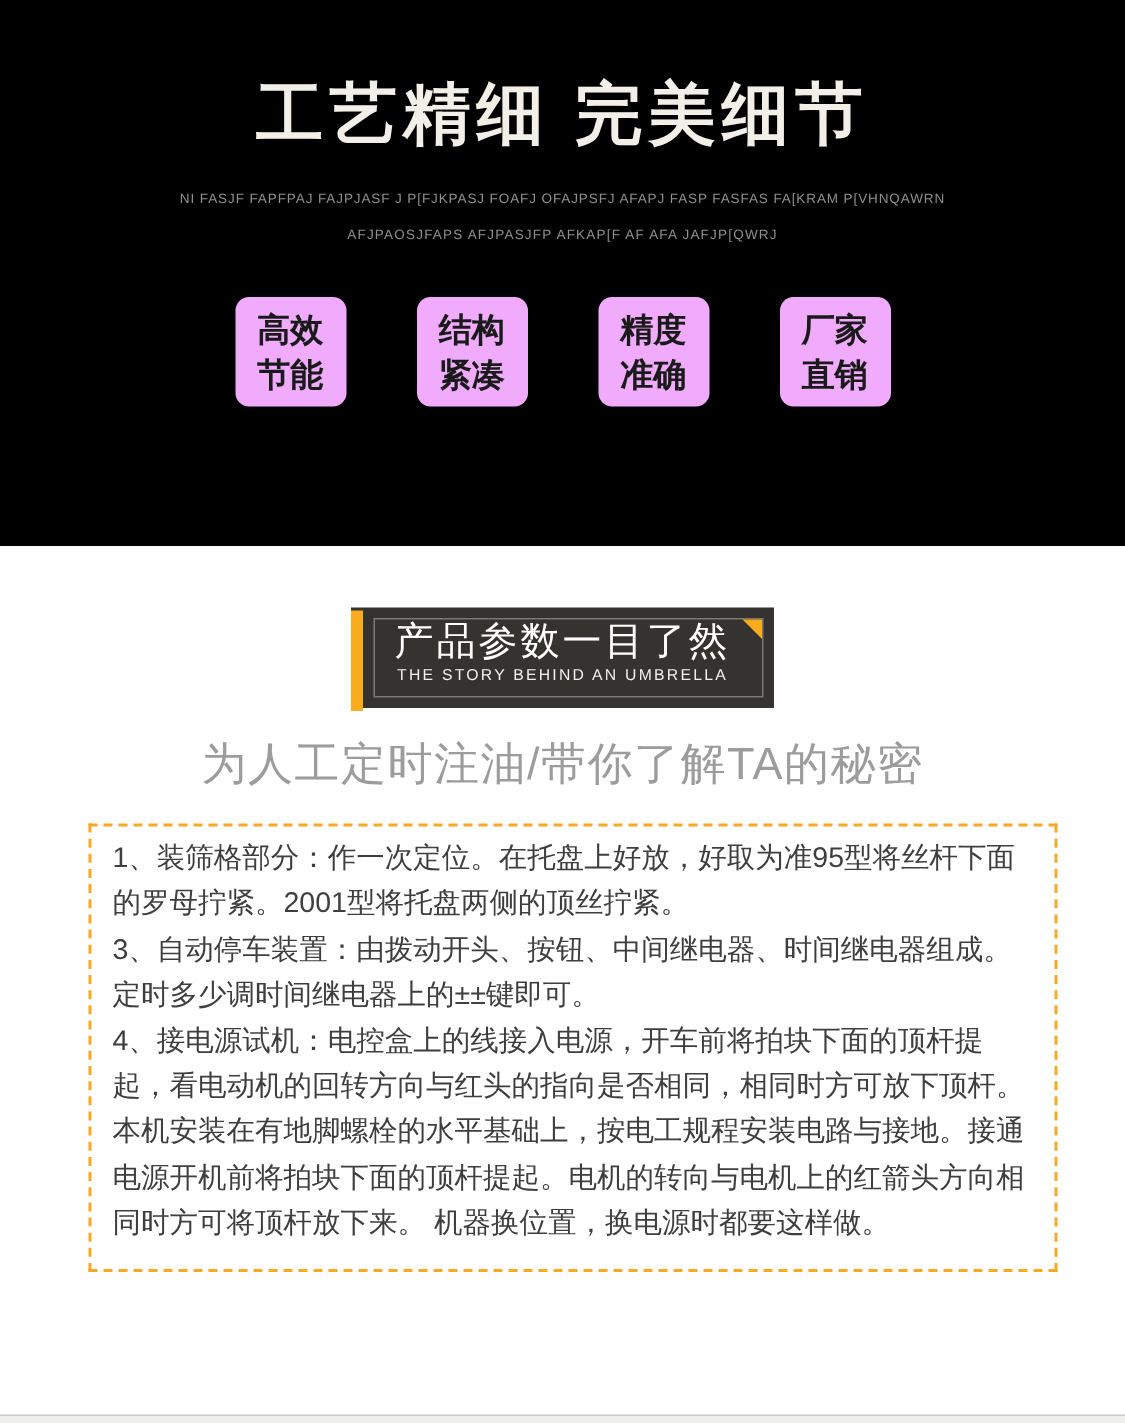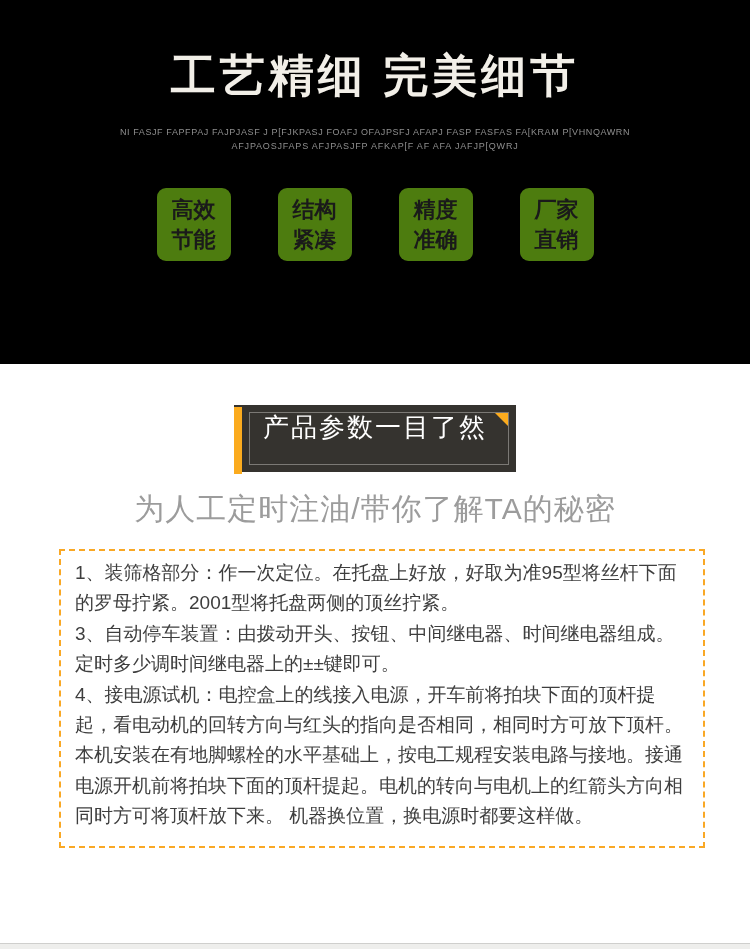--- a/index.html
+++ b/index.html
@@ -29,35 +29,35 @@
     letter-spacing: 4px;
     color: #f2efe8;
   }
   .hero-sub1 {
     margin-top: 21px;
     font-size: 9px;
     letter-spacing: 0.6px;
     color: #8f8f8f;
   }
   .hero-sub2 {
-    margin-top: 4px;
+    margin-top: 14px;
     font-size: 9px;
     letter-spacing: 0.8px;
     color: #8f8f8f;
   }
   .features {
     margin-top: 37px;
     display: flex;
     justify-content: center;
     gap: 47px;
   }
   .feature-box {
     width: 74px;
     height: 73px;
-    background: #4d7c0f;
+    background: #f0abfc;
     border-radius: 9px;
     display: flex;
     flex-direction: column;
     align-items: center;
     justify-content: center;
     font-size: 22px;
     font-weight: bold;
     line-height: 1.32;
     color: #1a1a1a;
   }
@@ -167,20 +167,21 @@
       </div>
     </div>
   </div>
 
   <div class="banner">
     <div class="banner-bar"></div>
     <div class="banner-frame"></div>
     <div class="banner-corner"></div>
     <div class="banner-content">
       <div class="banner-title">产品参数一目了然</div>
+      <div class="banner-sub">THE STORY BEHIND AN UMBRELLA</div>
     </div>
   </div>
 
   <h2 class="section-heading">为人工定时注油/带你了解TA的秘密</h2>
 
   <div class="specs-box">
     <p>1、装筛格部分：作一次定位。在托盘上好放，好取为准95型将丝杆下面的罗母拧紧。2001型将托盘两侧的顶丝拧紧。</p>
     <p>3、自动停车装置：由拨动开头、按钮、中间继电器、时间继电器组成。定时多少调时间继电器上的±±键即可。</p>
     <p>4、接电源试机：电控盒上的线接入电源，开车前将拍块下面的顶杆提起，看电动机的回转方向与红头的指向是否相同，相同时方可放下顶杆。本机安装在有地脚螺栓的水平基础上，按电工规程安装电路与接地。接通电源开机前将拍块下面的顶杆提起。电机的转向与电机上的红箭头方向相同时方可将顶杆放下来。 机器换位置，换电源时都要这样做。</p>
   </div>

